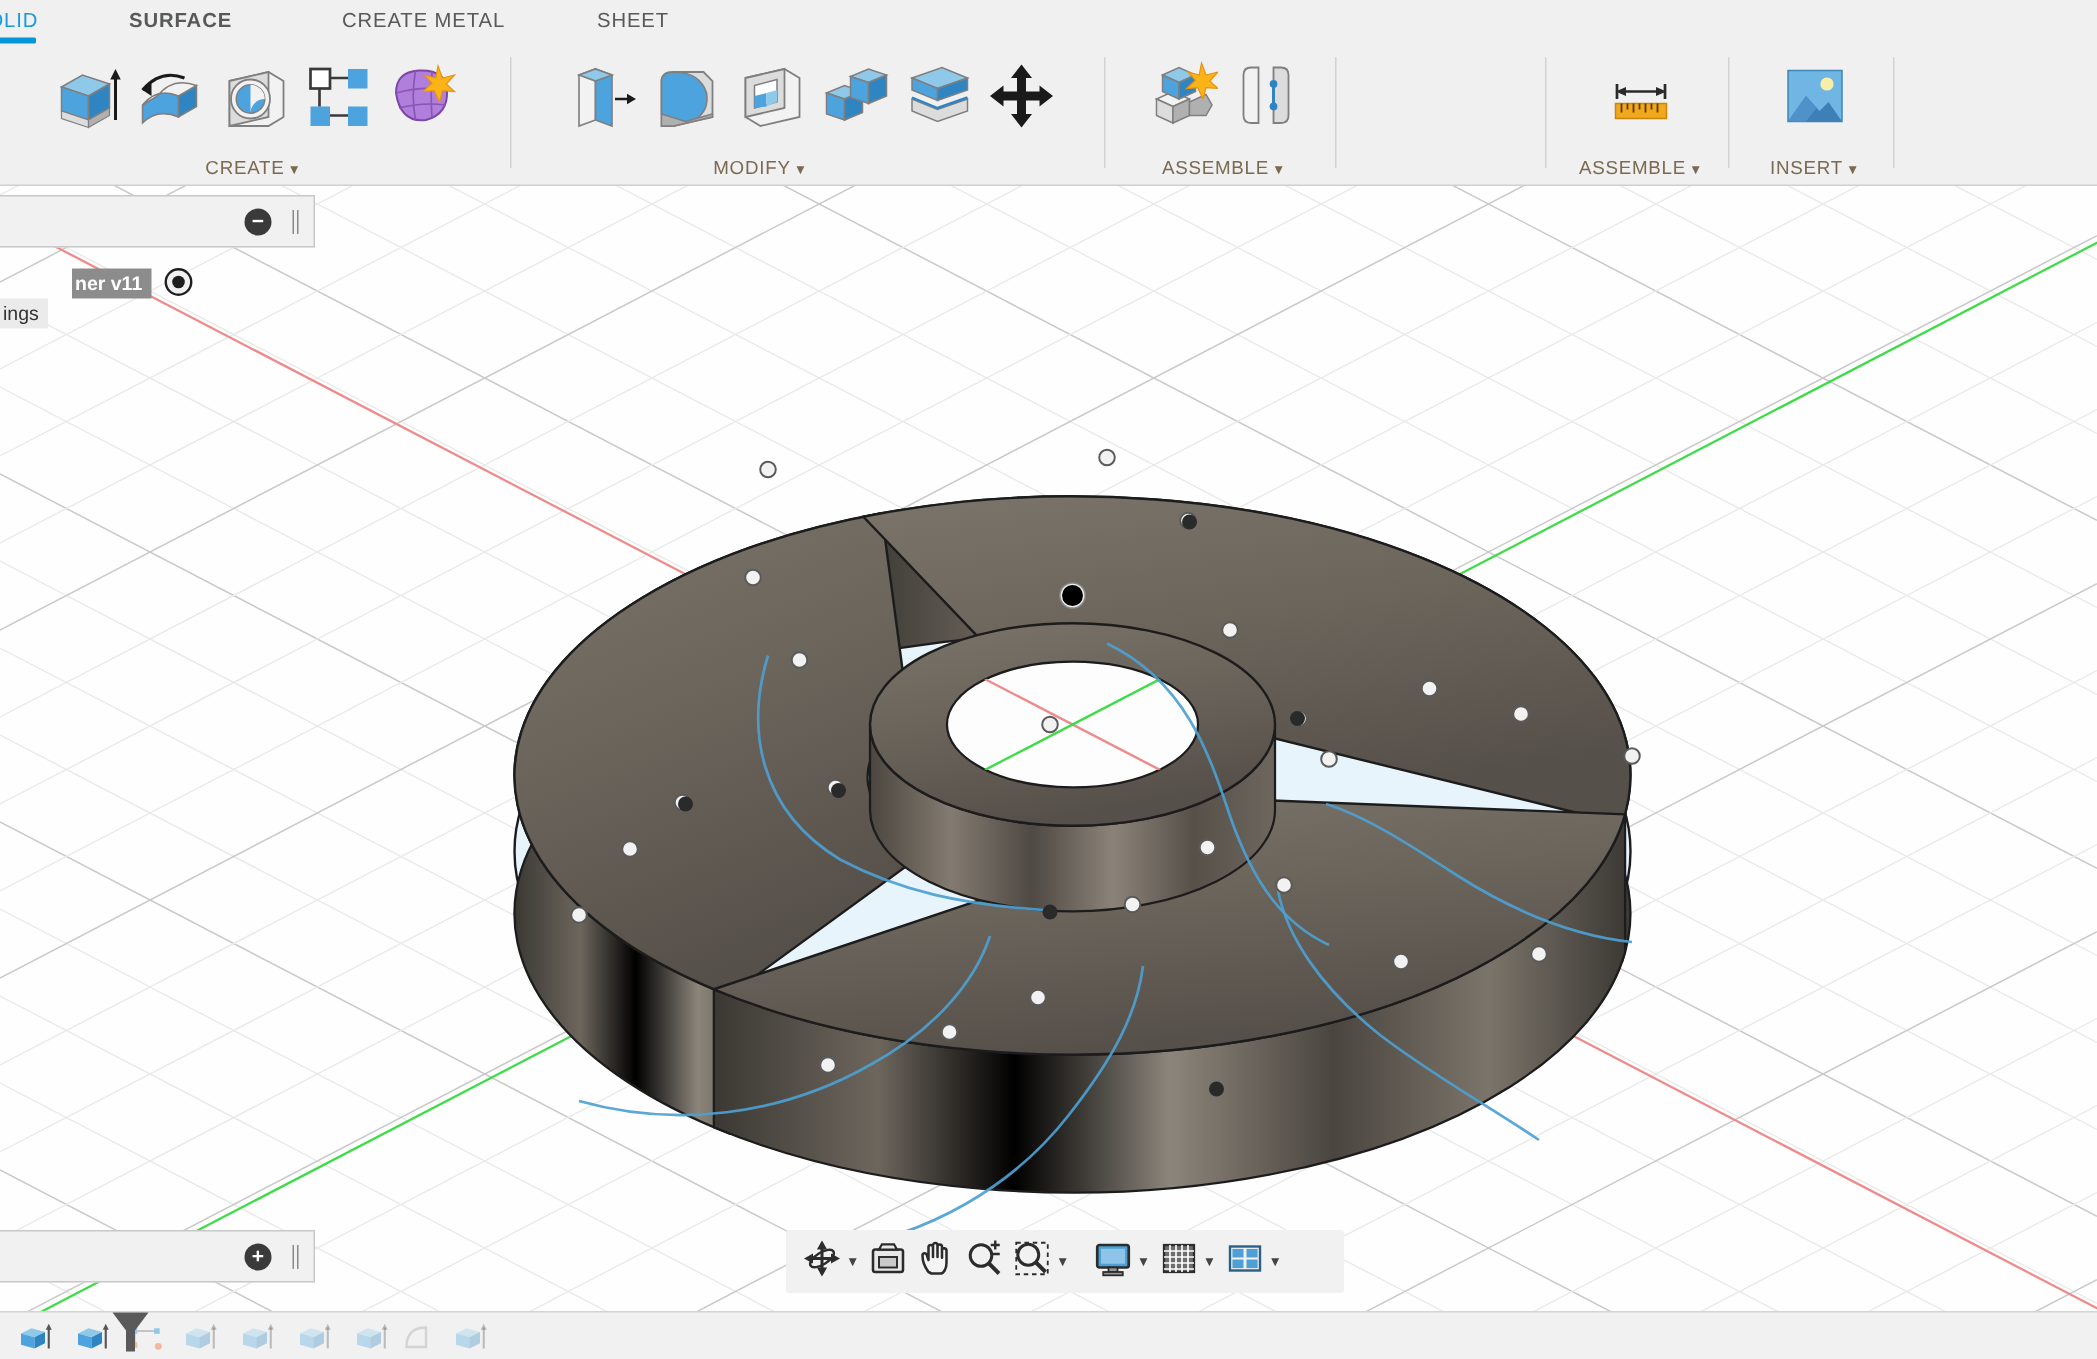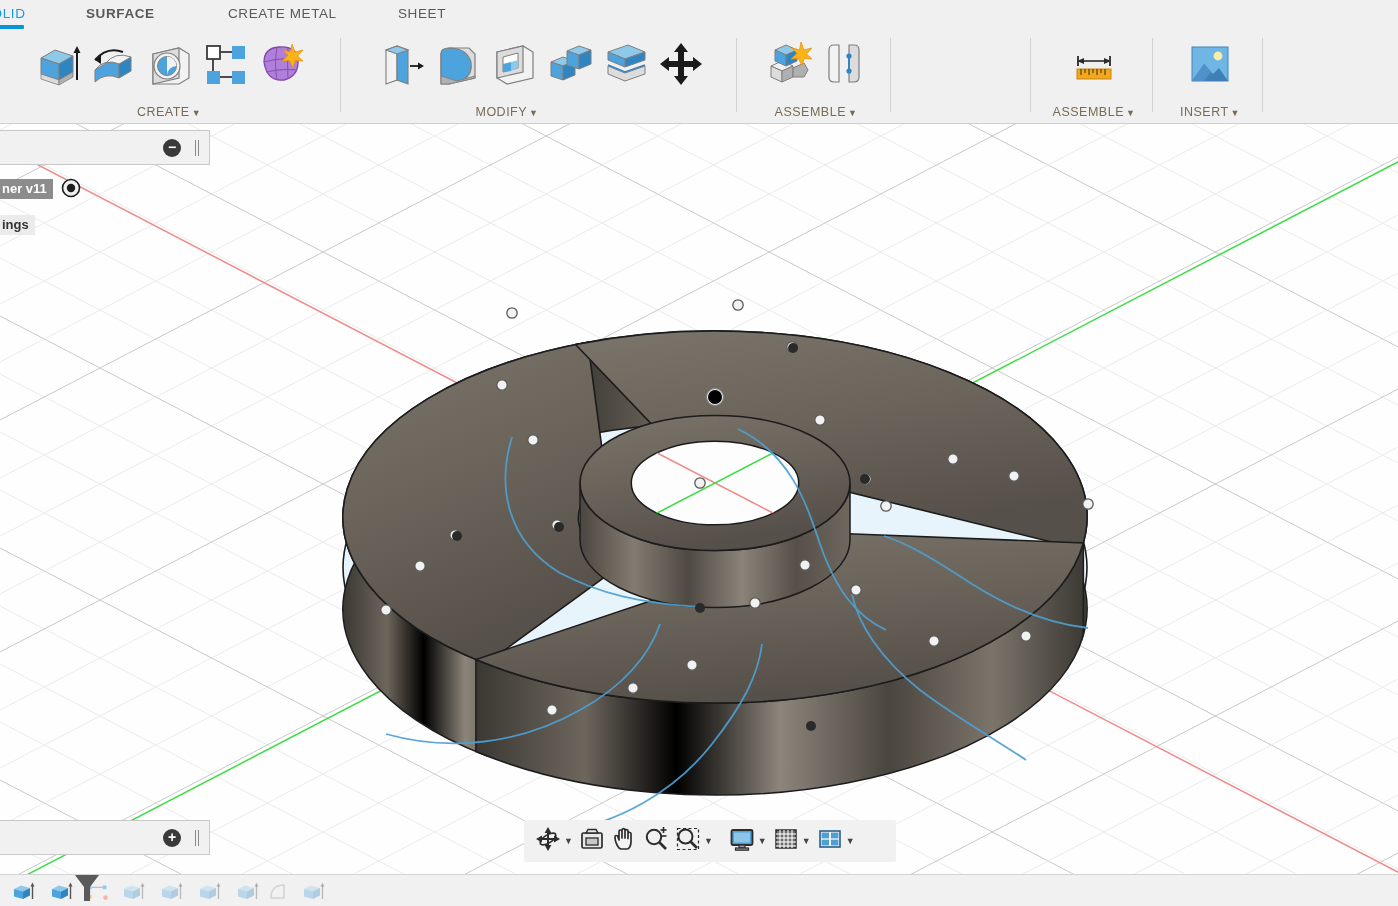--- a/index.html
+++ b/index.html
@@ -467,28 +467,28 @@
     </svg>
 
 </div>
 
 <div class="sidepanel" style="left:-16px;top:130px;width:226px;height:35px;">
   <div class="panel-btn" style="right:28px;top:8px;">−</div>
   <div class="grip" style="right:10px;top:9px;"></div>
 </div>
 
 <div id="browser-tree">
-    <div class="tree-row" style="top:0px;">
+    <div class="tree-row" style="top:0px;margin-left:48px;">
       <span class="tree-chip sel">ner v11</span>
       <span class="eyeicon"><svg xmlns="http://www.w3.org/2000/svg" width="20" height="20" viewBox="0 0 20 20">
           <circle cx="10" cy="10" r="8.5" fill="#f0f0f0" stroke="#1e1e1e" stroke-width="1.6"></circle>
           <circle cx="10" cy="10" r="4.2" fill="#1e1e1e"></circle>
         </svg></span>
     </div>
-    <div class="tree-row" style="top:36px;font-weight:bold;">
+    <div class="tree-row" style="top:20px;">
       <span class="tree-chip">ings</span>
     </div>
   </div>
 
 <div class="sidepanel" style="left:-16px;top:820px;width:226px;height:35px;">
   <div class="panel-btn" style="right:28px;top:8px;">+</div>
   <div class="grip" style="right:10px;top:9px;"></div>
 </div>
 
 <div id="navbar">

